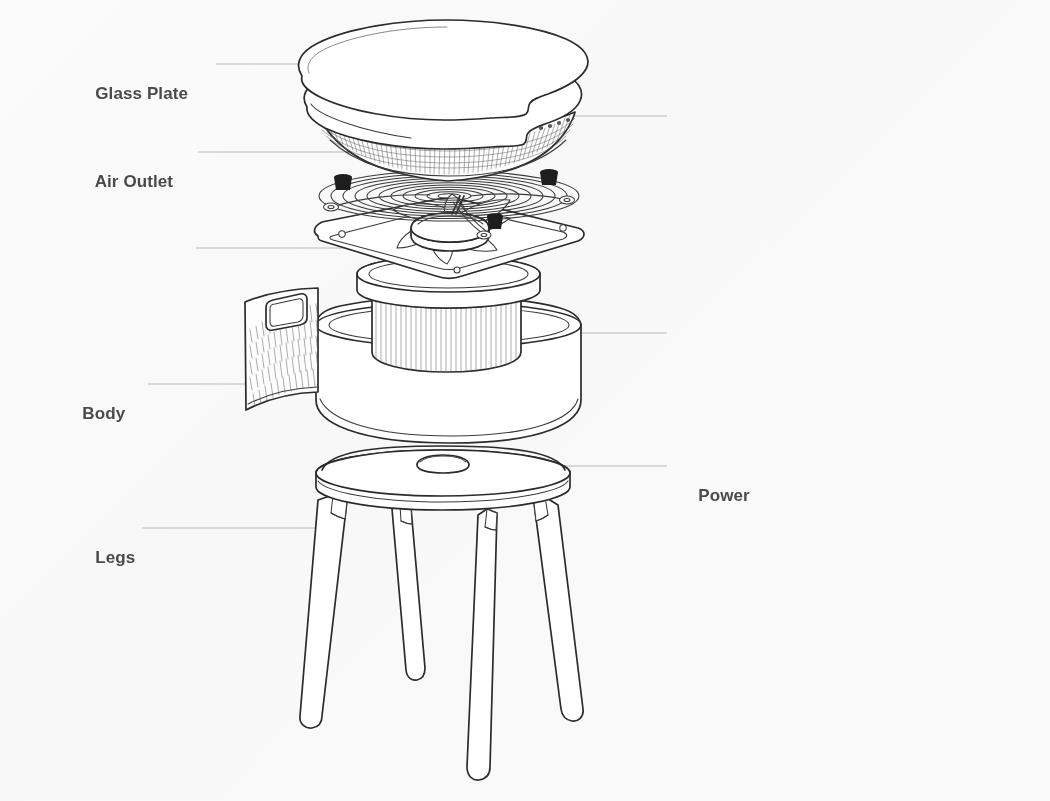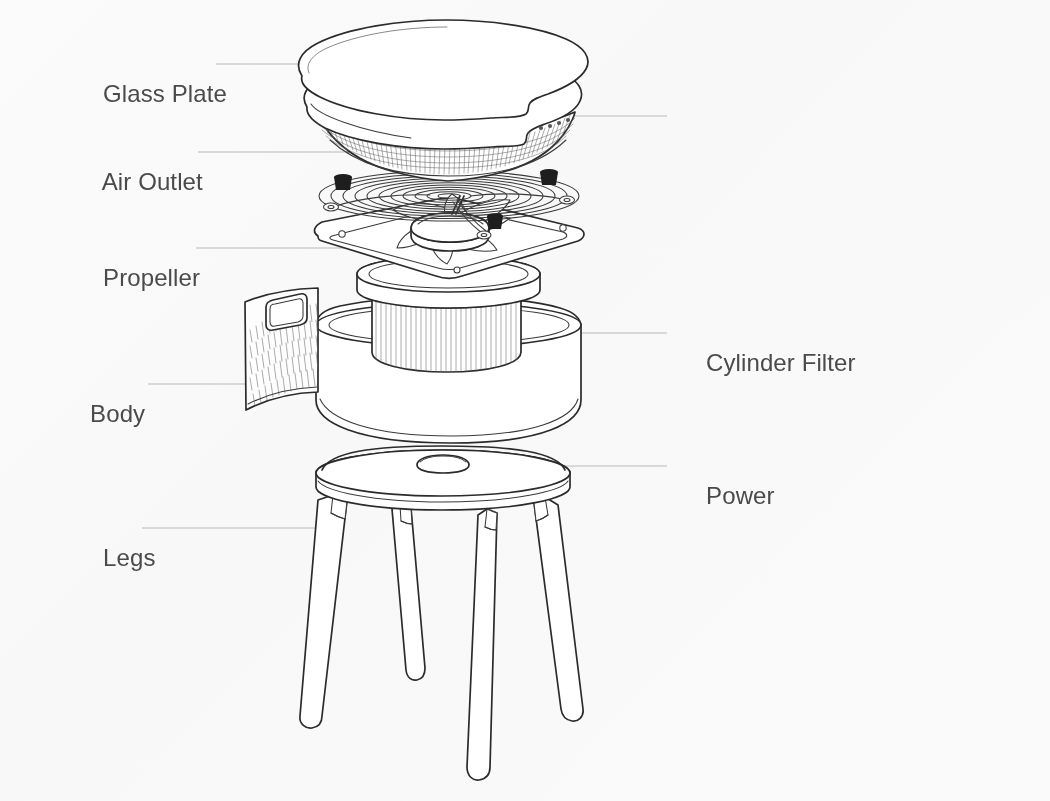--- a/index.html
+++ b/index.html
@@ -17,22 +17,22 @@
   }
   #artwork {
     position: absolute;
     left: 0; top: 0;
     width: 1050px;
     height: 801px;
   }
   .callout {
     position: absolute;
     color: #4a4a4a;
-    font-size: 24px;
-    font-weight: 400;
+    font-size: 17px;
+    font-weight: 700;
     letter-spacing: 0.1px;
     line-height: 29px;
     white-space: pre;
   }
   .callout.right { text-align: left; }
   .callout.left  { text-align: left; }
 </style>
 </head>
 <body>
 
@@ -493,36 +493,30 @@
   </svg>
 
   <div class="callout left" style="left:76px; top:50px;">
     <span>Glass Plate</span>
   </div>
 
   <div class="callout left" style="left:76px; top:138px;text-align:right;">
     <span>Air Outlet</span>
   </div>
 
-  <div class="callout left" style="left:76px; top:234px;">
-    <span>Propeller</span>
-  </div>
 
   <div class="callout left" style="left:63px; top:370px;">
     <span>Body</span>
   </div>
 
   <div class="callout left" style="left:76px; top:514px;">
     <span>Legs</span>
   </div>
 
   <div class="callout right" style="left:679px; top:100px;">
   </div>
 
-  <div class="callout right" style="left:679px; top:319px;">
-    <span>Cylinder Filter</span>
-  </div>
 
   <div class="callout right" style="left:679px; top:452px;">
     <span>Power</span>
   </div>
 
 </div>
 
 </body></html>

